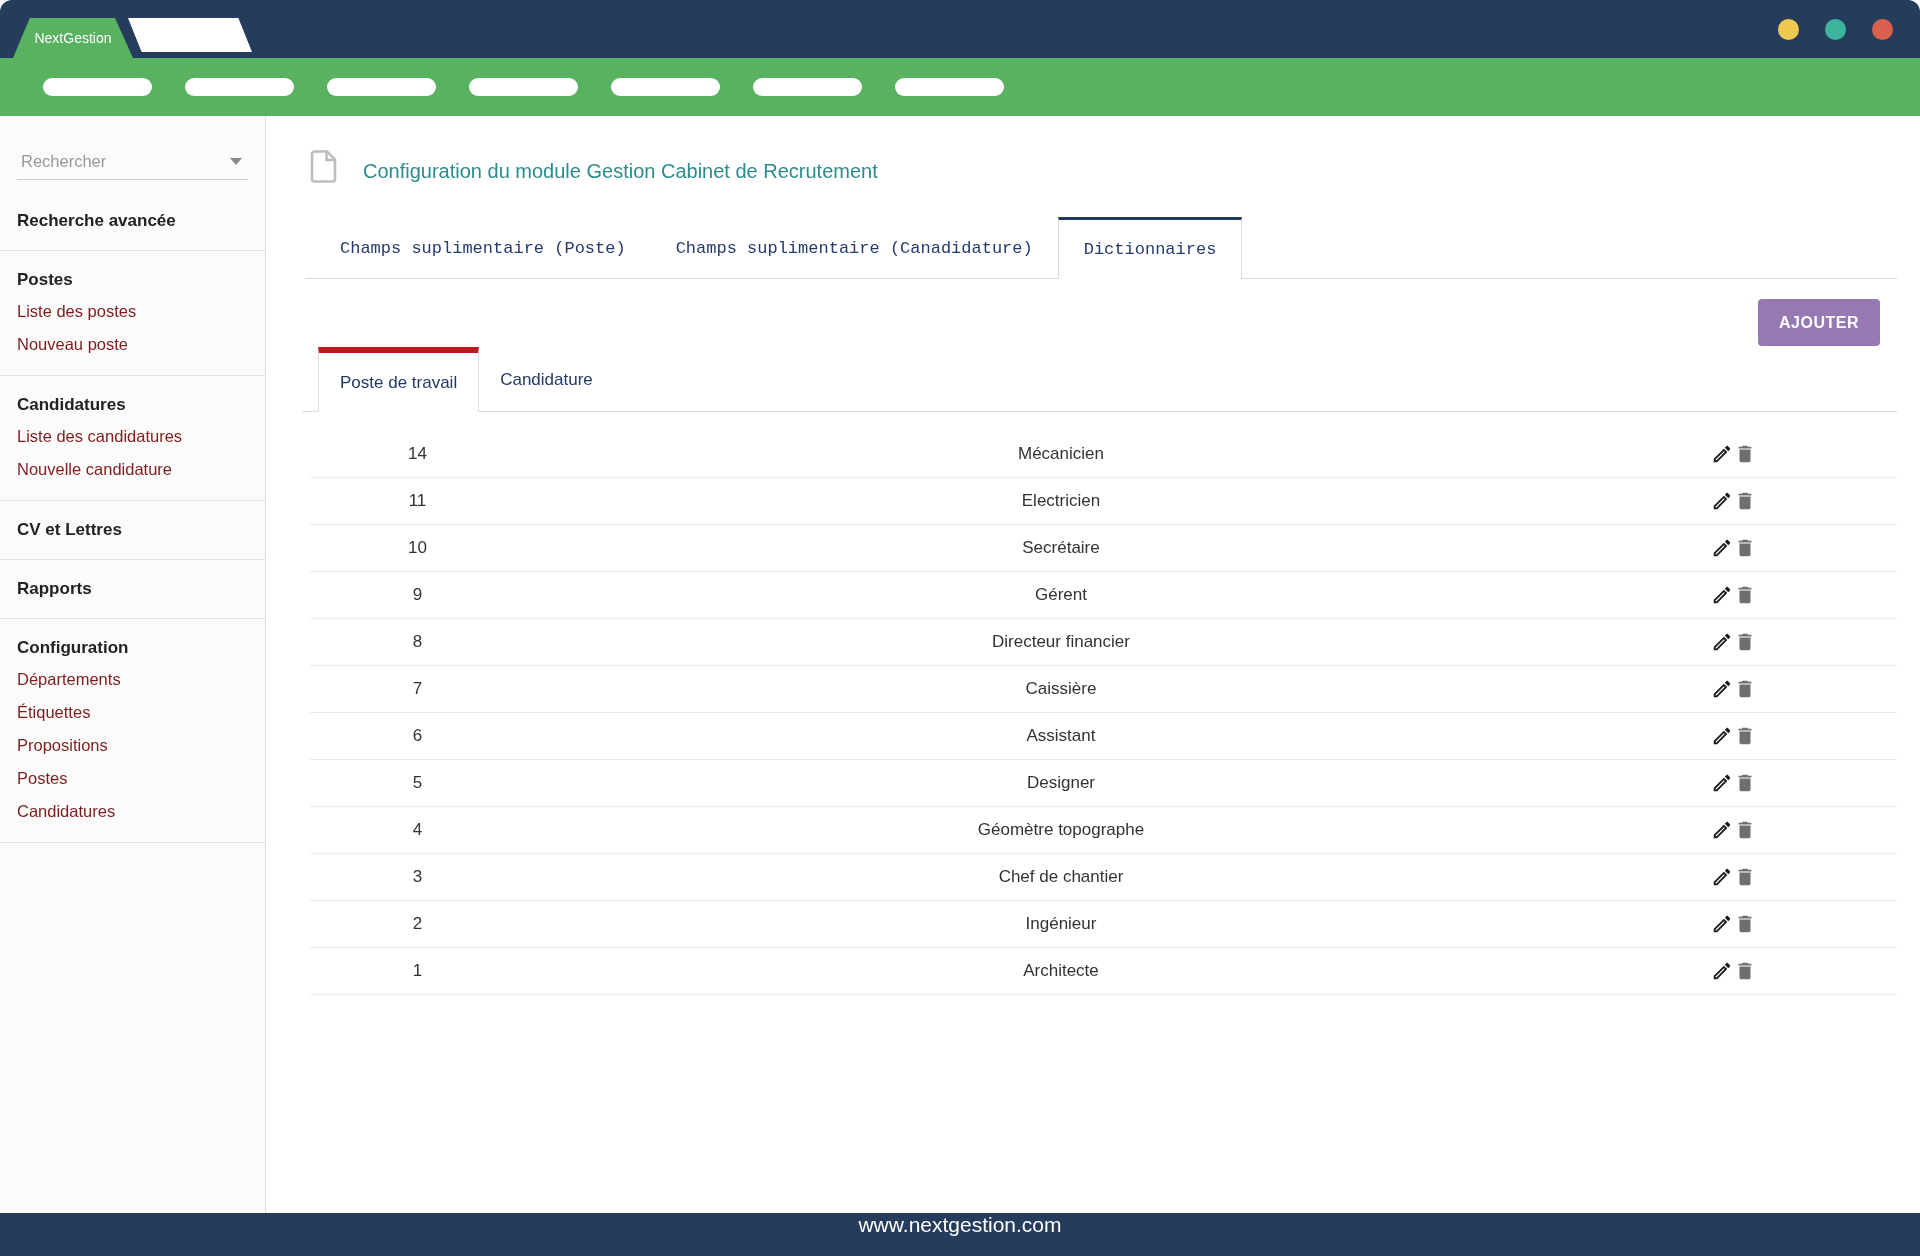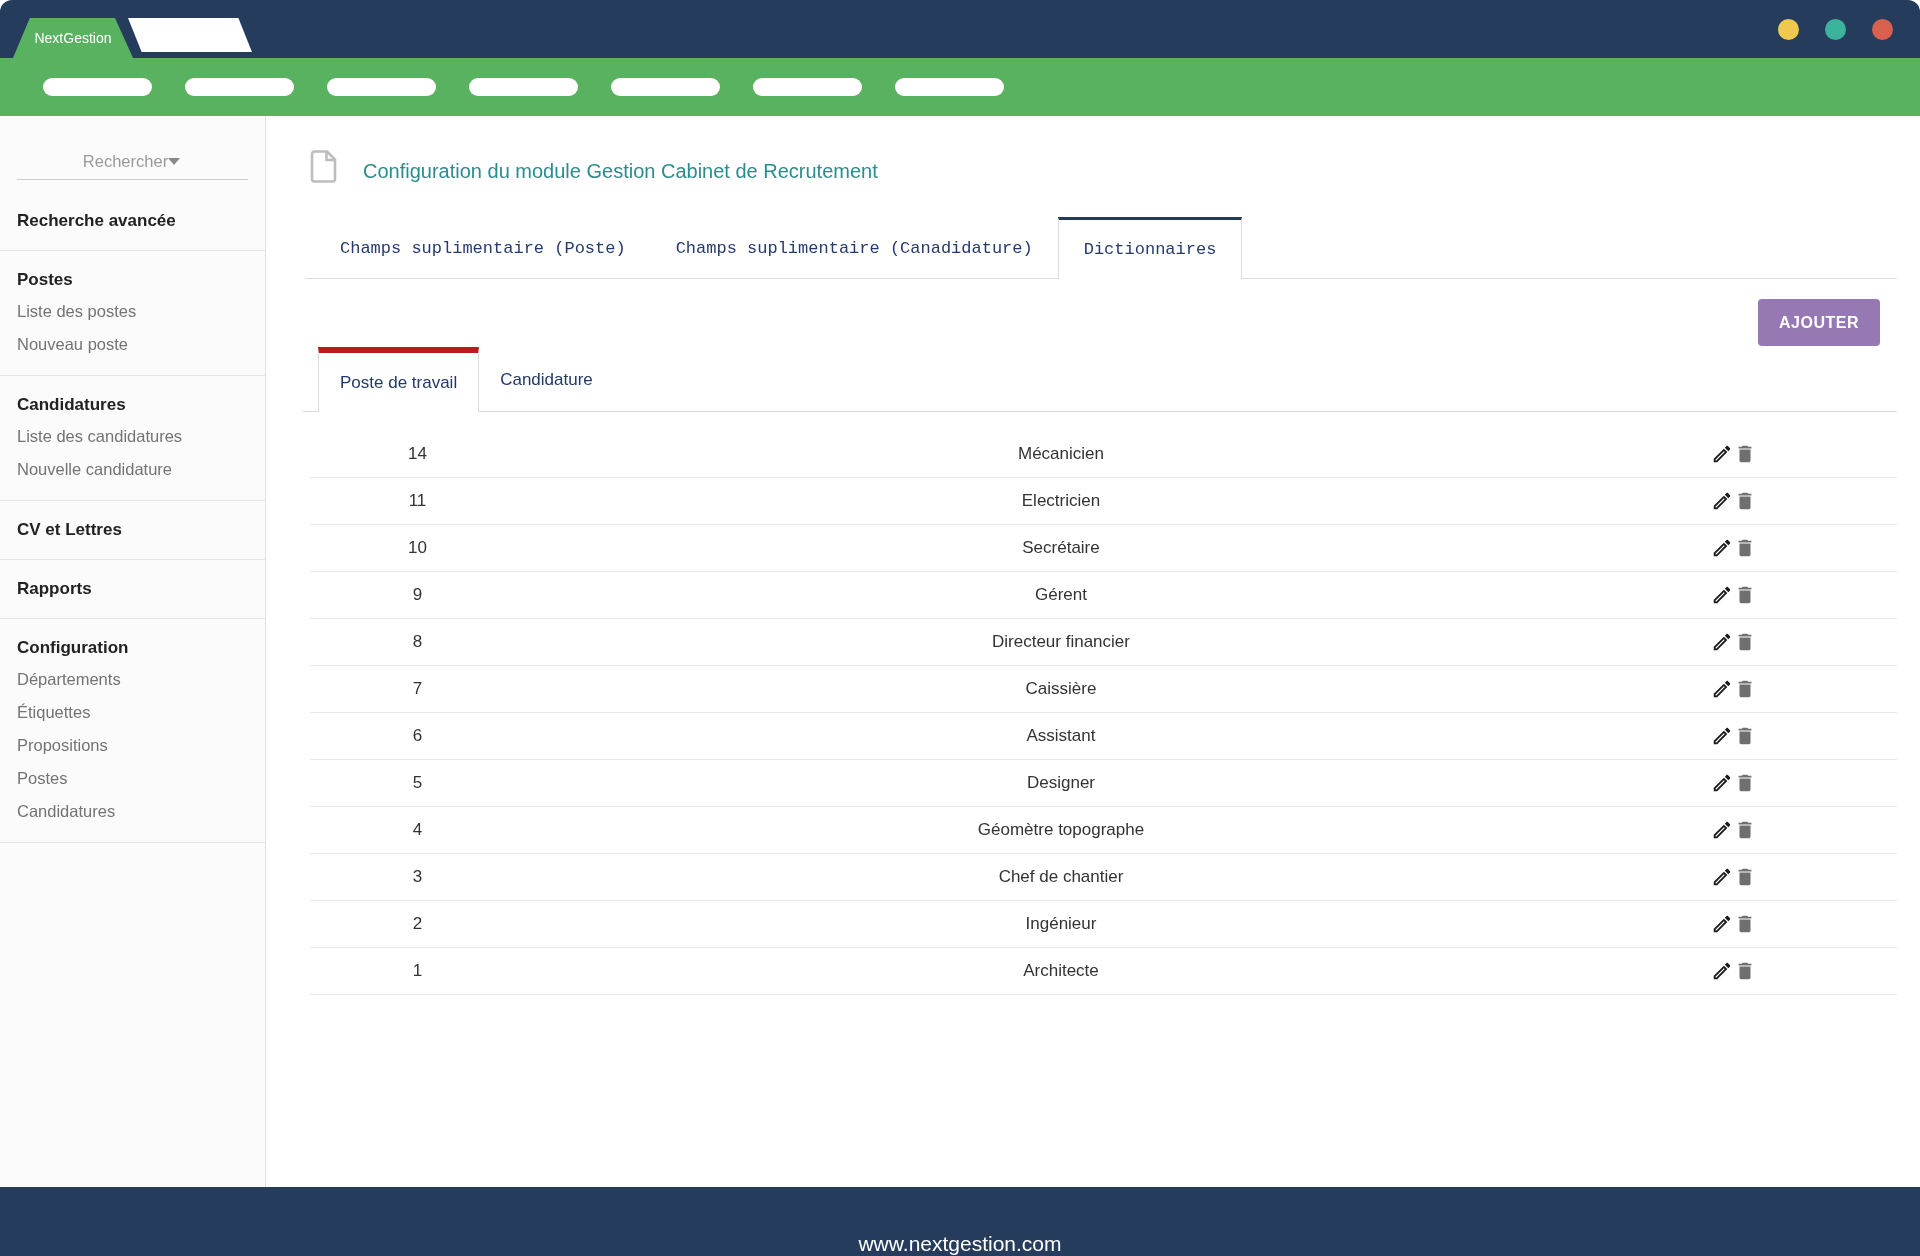--- a/index.html
+++ b/index.html
@@ -42,34 +42,34 @@
   
   .layout { flex:1 1 auto; display:flex; min-height:0; }
 
   
   .sidebar {
     width:266px; flex:0 0 auto; background:#FBFBFB;
     border-right:1px solid #E0E0E0; padding:28px 0 0 0;
   }
   .search {
     margin:0 17px; height:36px; border-bottom:1px solid #CFCFCF;
-    display:flex; align-items:center; justify-content:center; cursor:pointer;
+    display:flex; align-items:center; justify-content:space-between; cursor:pointer;
     padding:0 4px;
   }
   .search-text { color:#9A9A9A; font-size:16.5px; }
   .caret {
     width:0; height:0; border-left:6px solid transparent; border-right:6px solid transparent;
     border-top:7px solid #8a8a8a; margin-right:2px;
   }
   .side-sections { margin-top:12px; }
   .side-section { padding:13px 17px 14px 17px; }
   .side-section + .side-section { border-top:1px solid #E4E4E4; }
   .side-sections .side-section:last-child { border-bottom:1px solid #E4E4E4; }
   .side-header { font-weight:bold; font-size:17px; color:#222; line-height:31px; cursor:pointer; }
-  .side-item { font-size:16.5px; color:#737373; line-height:33px; cursor:pointer; }
+  .side-item { font-size:16.5px; color:#7f1d1d; line-height:33px; cursor:pointer; }
 
   
   .content { flex:1 1 auto; padding:0 23px 0 44px; background:#fff; }
   .title-row { margin-top:31px; display:flex; align-items:flex-end; gap:26px; height:36px; }
   .doc-icon { width:27px; height:33px; flex:0 0 auto; }
   .page-title { font-size:20px; font-weight:normal; color:#2B8C8E; }
 
   
   .tabs { display:flex; margin-top:34px; height:62px; align-items:stretch; padding-left:5px; position:relative; }
   .tabs::after { content:""; position:absolute; left:-5px; right:0; bottom:0; border-bottom:1px solid #DCDCDC; }
@@ -112,22 +112,22 @@
   .cell-label { flex:1 1 auto; text-align:center; }
   .cell-actions {
     width:300px; flex:0 0 auto; display:flex; justify-content:center;
     padding-right:28px; gap:1px; align-items:center;
   }
   .icon-btn { background:none; border:none; padding:0; cursor:pointer; line-height:0; }
   .icon-btn svg { display:block; }
 
   
   .footer {
-    height:69px; background:#263C5C; flex:0 0 auto;
-    display:flex; align-items:flex-end; justify-content:center;
+    height:43px; background:#263C5C; flex:0 0 auto;
+    display:flex; align-items:flex-start; justify-content:center;
   }
   .footer span { color:#fff; font-size:21px; cursor:pointer; }
 </style>
 </head>
 <body>
 
 <div class="window">
 
   <div class="titlebar">
     <div class="brand-tab">

